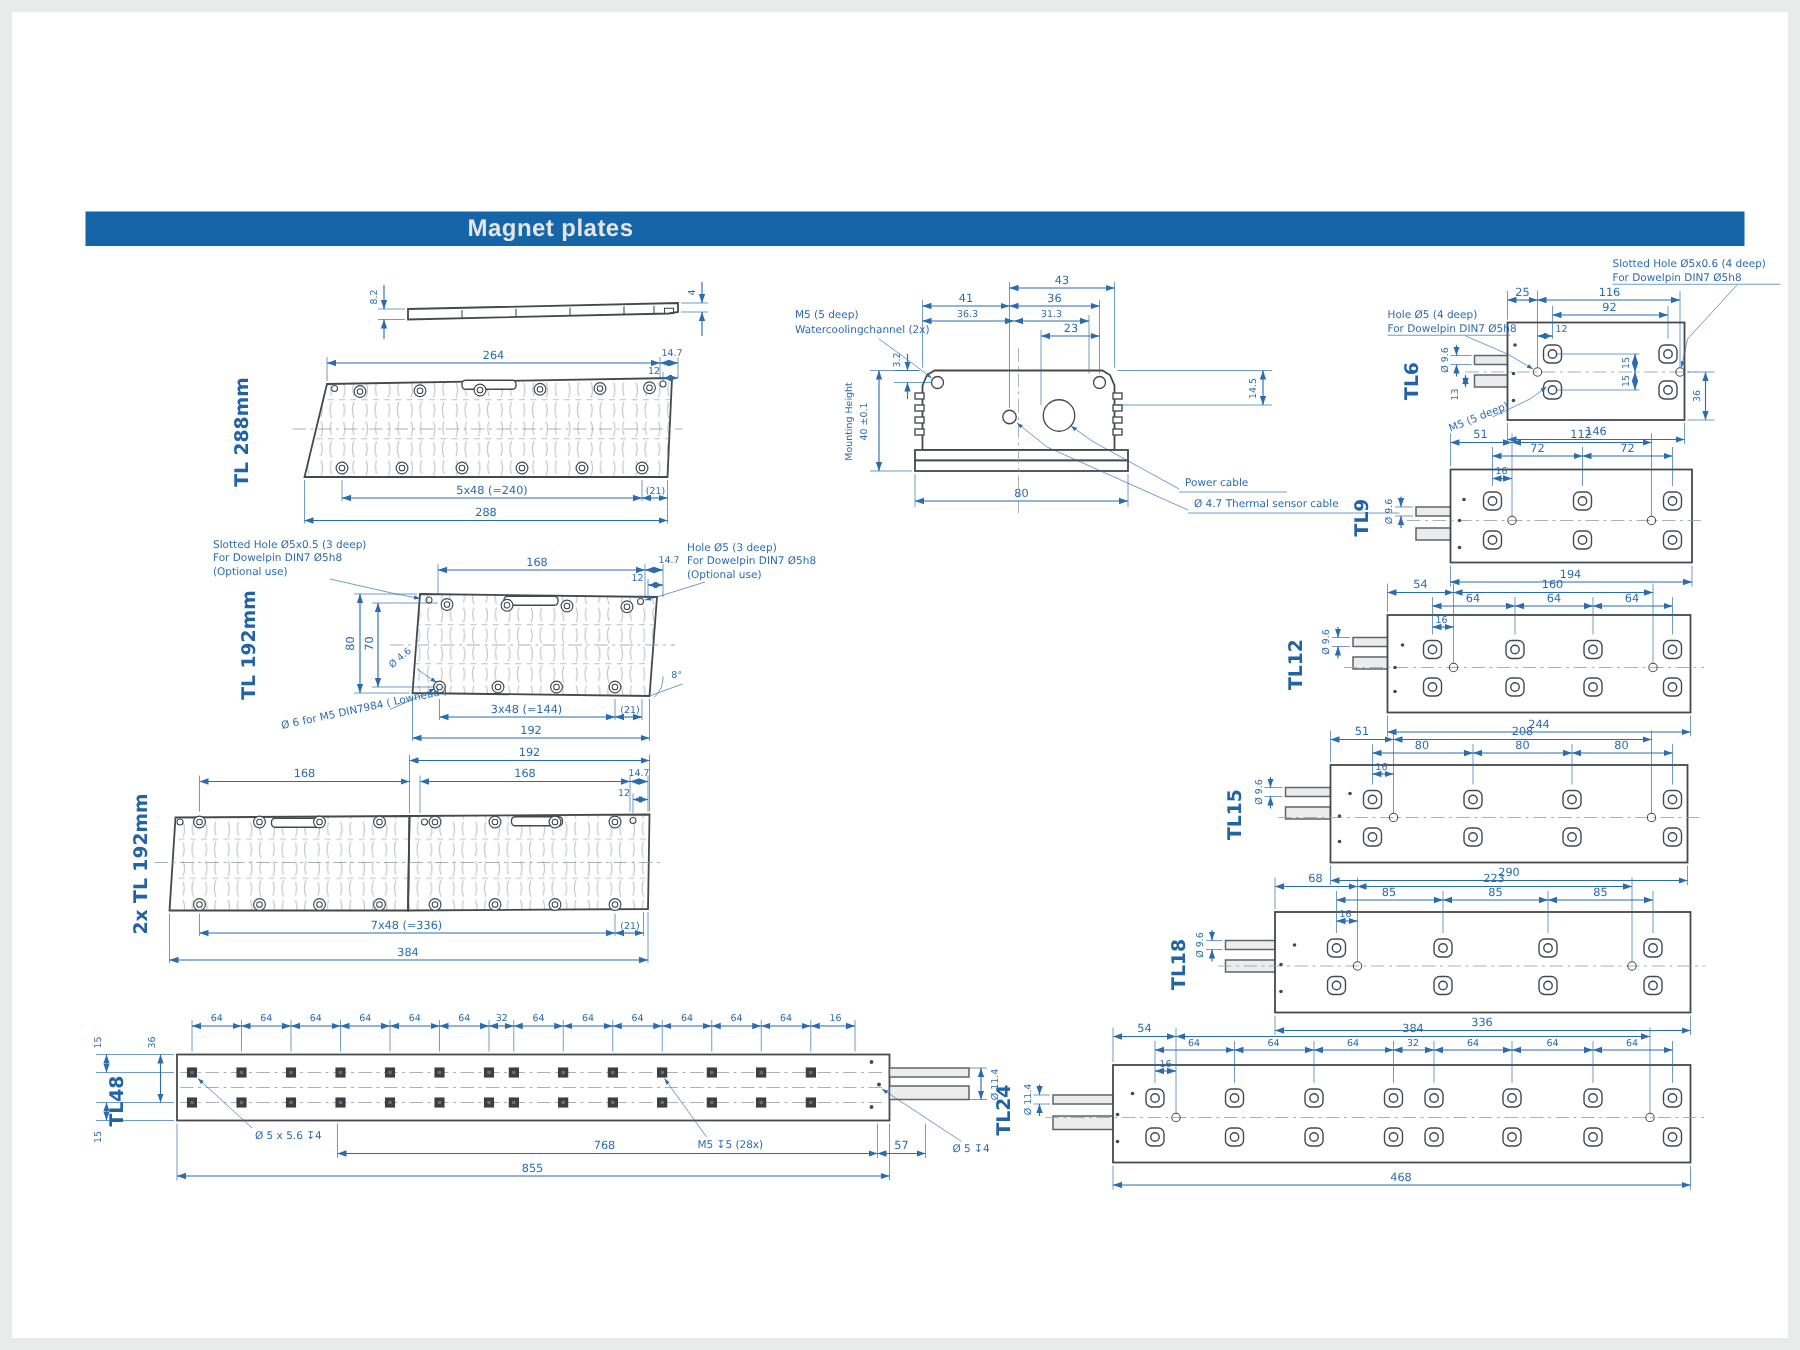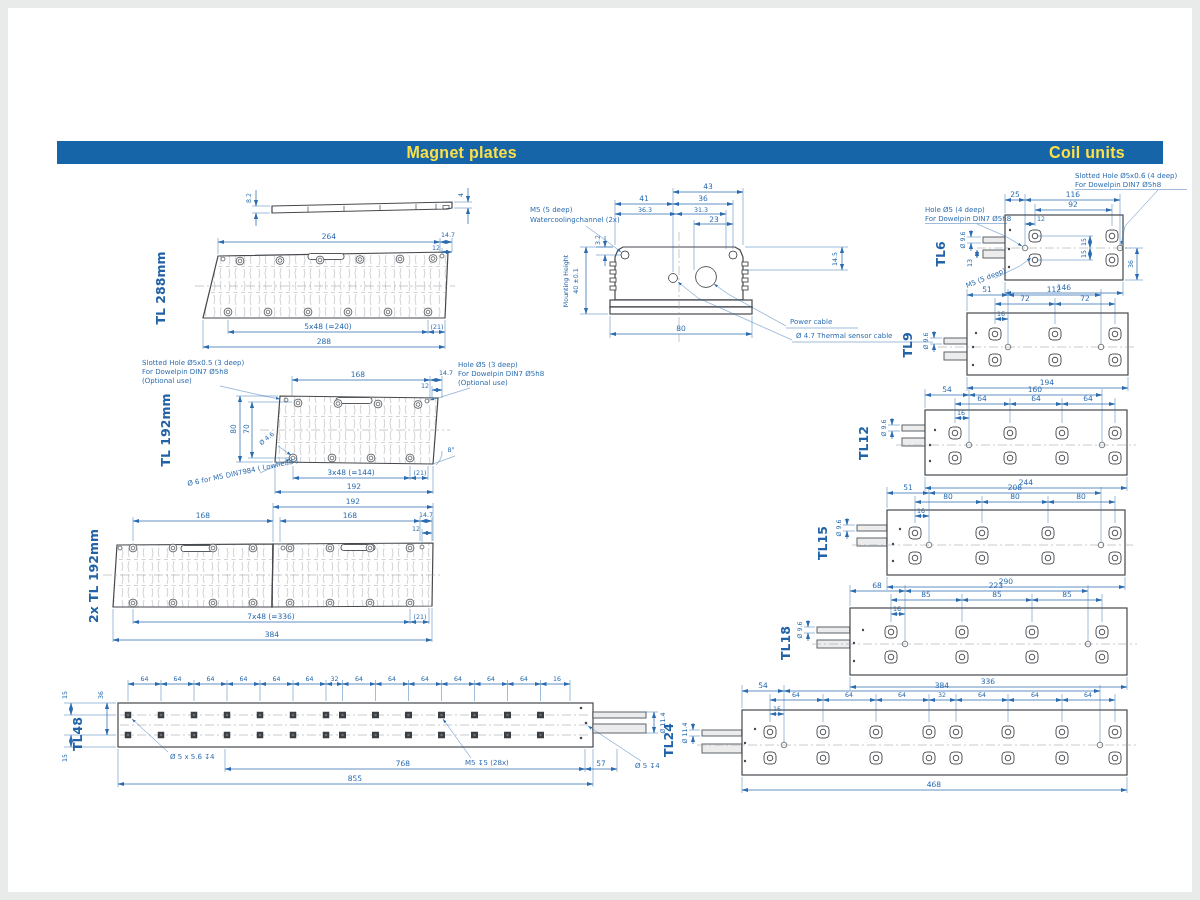--- a/index.html
+++ b/index.html
@@ -1,19 +1,19 @@
 <!DOCTYPE html>
 <html><head>
 <meta charset="utf-8">
 <style>
   html,body{margin:0;padding:0}
   .canvas{position:relative;width:1200px;height:900px;background:#e9eaea;font-family:"DejaVu Sans",sans-serif;overflow:hidden}
   .page{position:absolute;left:8px;top:8px;width:1184px;height:884px;background:#ffffff}
   .bar{position:absolute;left:57px;top:141px;width:1106px;height:23px;background:#1565a8}
-  .bar span{position:absolute;top:3px;width:300px;color:#fde047;font:bold 16px "Liberation Sans",sans-serif;text-align:right;letter-spacing:.3px}
+  .bar span{position:absolute;top:3px;width:300px;color:#e5e5e5;font:bold 16px "Liberation Sans",sans-serif;text-align:center;letter-spacing:.3px}
   .bar .bl{left:160px}
   .bar .br{left:768px}
   svg.dw{position:absolute;overflow:visible}
   svg text{font-family:"DejaVu Sans",sans-serif}
   .d{fill:#2b6cb0;font-size:7.5px;text-anchor:middle}
   .ds{fill:#2b6cb0;font-size:6.3px;text-anchor:middle}
   .n{fill:#2b6cb0;font-size:7px;text-anchor:start}
   .lbl{fill:#2163a6;font-size:12.5px;font-weight:bold;text-anchor:middle}
   .ol{fill:#fff;stroke:#45494e;stroke-width:1.2}
   .olm{fill:url(#mag);stroke:#45494e;stroke-width:1.2}
@@ -62,21 +62,20 @@
           <rect x="2.4" y="2.4" width="2.2" height="2.2" fill="#6a6f75"></rect>
         </symbol>
   <pattern id="mag" width="15" height="26" patternUnits="userSpaceOnUse">
           <path d="M4,1 q2,5 0,10 M11,14 q-2,5 0,11 M1,12.5 h4 M8.5,12.5 h4 M11,1 q-1.5,4 0,9 M4,15 q1.5,4 0,9" stroke="#bcbfc2" stroke-width="0.7" fill="none"></path>
         </pattern>
 </defs>
 </svg>
 
 <div class="bar">
   <span class="bl">Magnet plates</span>
-  <span class="br">Coil units</span>
 </div>
 
 <svg class="dw" style="left:240px;top:178px" width="250" height="55">
   <g>
     <path class="ol" d="M32,28 L212,24 L212,30 L206,31 L32,35 Z"></path>
     <path class="th" d="M68,28.6 l0,5.5 M104,27.8 l0,5.5 M140,27 l0,5.6 M176,26.2 l0,5.6 M196,25.8 l0,5.6"></path>
     <rect class="th" x="203" y="27.5" width="6" height="3.5"></rect>
   </g>
   <g>
     <line class="ext" x1="30" y1="28" x2="12" y2="28"></line>

